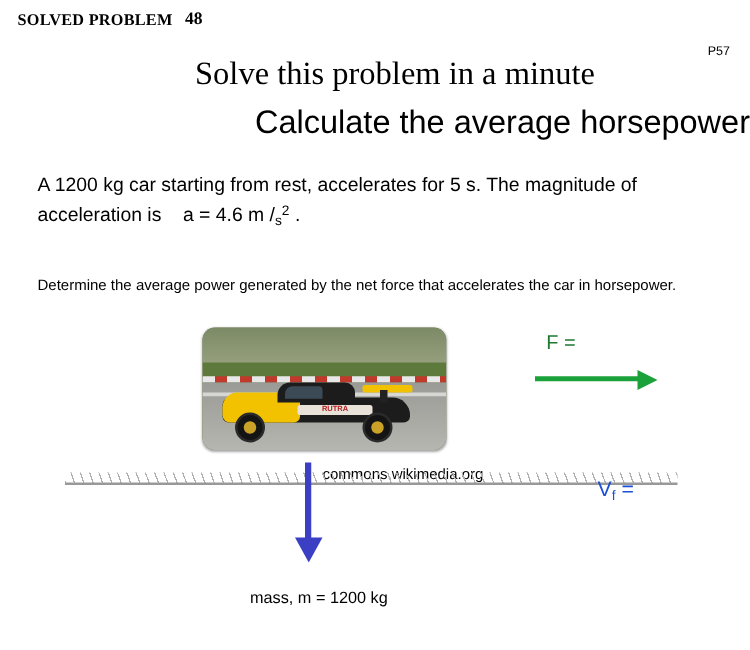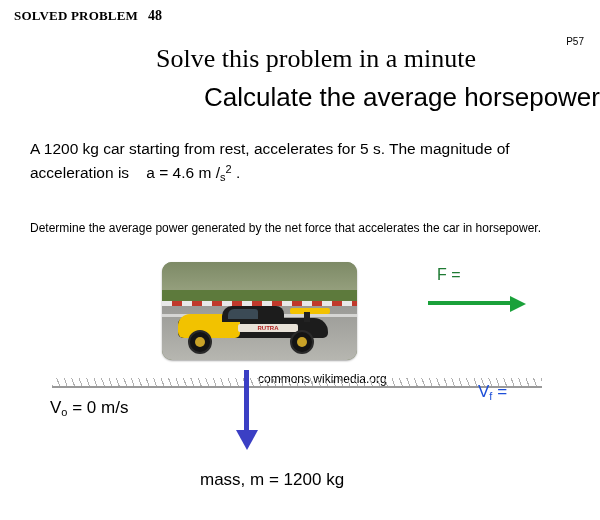--- a/index.html
+++ b/index.html
@@ -305,21 +305,21 @@
     position: absolute;
     left: 478px;
     top: 382px;
     font-size: 17px;
     color: #1d4ed8;
   }
   .mass {
     position: absolute;
     left: 200px;
     top: 470px;
-    font-size: 17px;
+    font-size: 13px;
     color: #000;
   }
 </style>
 </head>
 <body>
 
 <div class="slide">
 
   <div class="header-label">SOLVED PROBLEM</div>
   <div class="header-num">48</div>
@@ -376,24 +376,20 @@
   <div class="ground">
     <div class="hatch"></div>
     <div class="line"></div>
   </div>
 
   <div class="arrow-down">
     <div class="shaft"></div>
     <div class="head"></div>
   </div>
 
-  <div class="v0">
-    <span>V</span><span class="sub">o</span>
-    <span>= 0 m/s</span>
-  </div>
 
 
   <div class="vf">
     <span>V</span><span class="sub">f</span>
     <span>=</span>
   </div>
 
   <div class="mass">mass, m = 1200 kg</div>
 
 </div>

